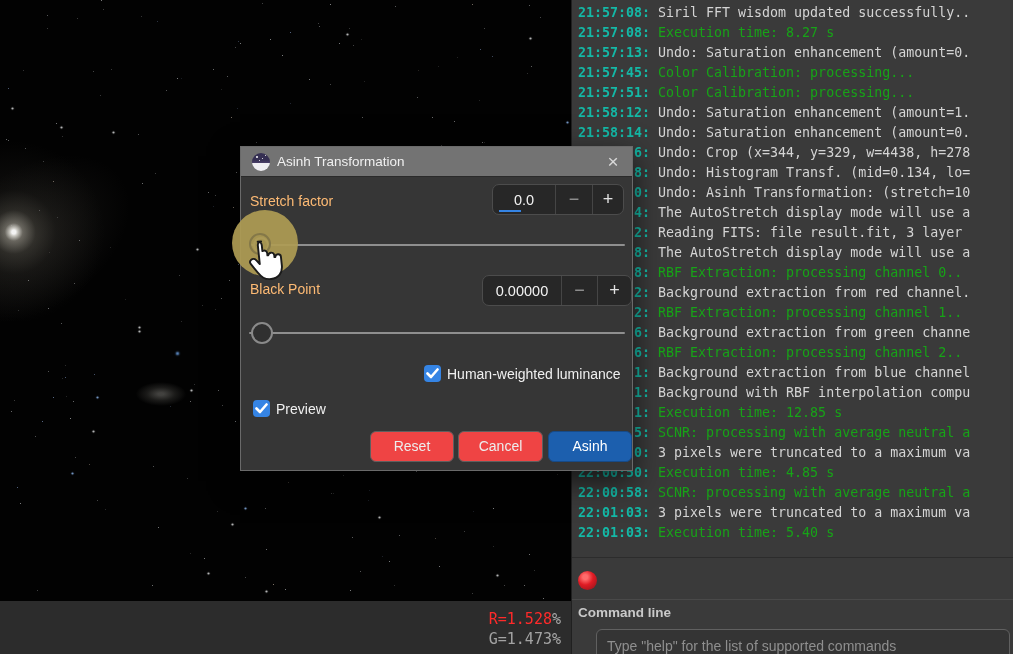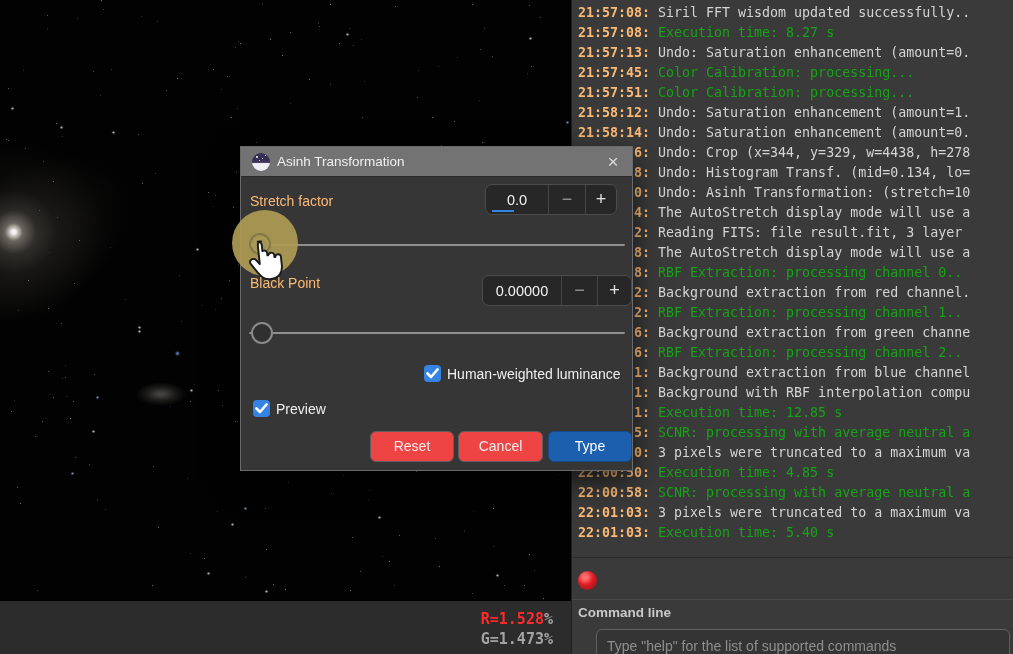--- a/index.html
+++ b/index.html
@@ -16,30 +16,30 @@
       radial-gradient(circle at 48% 50%, rgba(255,255,255,0.95) 0 2px, rgba(245,243,235,0.8) 4px, rgba(210,205,190,0.45) 9px, rgba(150,145,130,0.22) 22px, rgba(110,105,95,0.10) 42px, rgba(0,0,0,0) 68%);
     transform:rotate(-32deg); }
   .galaxy-halo { position:absolute; left:-110px; top:110px; width:280px; height:250px;
     background:radial-gradient(ellipse 55% 40% at 50% 52%, rgba(120,115,105,0.16), rgba(0,0,0,0) 70%);
     transform:rotate(-35deg); }
   .galaxy-small { position:absolute; left:126px; top:376px; width:70px; height:36px;
     background:radial-gradient(ellipse 50% 46% at 50% 50%, rgba(200,198,190,0.32) 0 8%, rgba(140,138,130,0.18) 40%, rgba(0,0,0,0) 72%); }
 
   
   .statusbar { position:absolute; left:0; top:601px; width:571px; height:53px; background:#2c2c2c; }
-  .rgb-readout { position:absolute; right:18px; top:8px; text-align:center;
-    font-family:"DejaVu Sans Mono", monospace; font-weight:bold; font-size:15px; line-height:20px; }
+  .rgb-readout { position:absolute; right:10px; top:8px; text-align:center;
+    font-family:"DejaVu Sans Mono", monospace; font-weight:normal; font-size:15px; line-height:20px; }
   .r-val { color:#ff2a2a; } .g-val { color:#a3a3a3; } .pct { color:#a8a8a8; }
 
   
   .console { position:absolute; left:571px; top:0; width:442px; height:654px; background:#3a3a3a; border-left:1px solid #202020; }
   .log { position:absolute; left:0; top:0; width:442px; height:557px; padding:3px 0 0 6px; overflow:hidden;
          font-family:"DejaVu Sans Mono", monospace; font-size:13.3px; line-height:20px; white-space:pre; }
   .log-line { height:20px; }
-  .log-time { display:inline-block; width:72px; text-align:right; font-weight:bold; color:#fdba74; }
+  .log-time { display:inline-block; width:72px; text-align:right; font-weight:bold; color:#14b8a6; }
   .log-msg { color:#d4d4d4; }
   .log-msg.green { color:#17a317; }
   .record-row { position:absolute; left:0; top:557px; width:442px; height:42px; border-top:1px solid #2c2c2c; }
   .record-dot { position:absolute; left:6px; top:13px; width:19px; height:19px; border-radius:50%;
     background:radial-gradient(circle at 38% 32%, #ff6b6b 0 14%, #e01b24 45%, #8f151d 95%); }
   .cmd-sep { position:absolute; left:0; top:599px; width:442px; height:1px; background:#494949; }
   .cmd-label { position:absolute; left:6px; top:605px; font-size:13.5px; font-weight:bold; color:#c9c9c9; }
   .cmd-input { position:absolute; left:24px; top:629px; width:414px; height:34px; background:#343434;
     border:1px solid #606060; border-radius:6px; color:#bdbdbd; font-size:14px; padding:8px 10px;
     font-family:"Liberation Sans", sans-serif; outline:none; }
@@ -121,32 +121,32 @@
         <i style="left:4px;top:3px;"></i>
           <i style="left:10px;top:5px;width:1px;height:1px;"></i>
           <i style="left:13px;top:2px;width:1px;height:1px;"></i>
           <i style="left:7px;top:7px;width:1px;height:1px;"></i>
       </div>
       <div class="dlg-title">Asinh Transformation</div>
       <div class="close-btn">×</div>
     </div>
 
     <div class="fld-label" style="left:9px; top:46px;">Stretch factor</div>
-    <div class="spinbox" style="left:244px; top:37px; width:132px;">
+    <div class="spinbox" style="left:251px; top:37px; width:132px;">
       <div class="spin-value" style="width:63px;">
         <span>0.0</span>
         <div class="spin-underline"></div>
       </div>
       <div class="spin-btn minus" style="width:37px;">−</div>
       <div class="spin-btn" style="width:30px;">+</div>
     </div>
     <div class="slider-track" style="left:8px; top:97px; width:376px;"></div>
     <div class="slider-handle" style="left:12px; top:90px; width:16px; height:16px;"></div>
 
-    <div class="fld-label" style="left:9px; top:128px;text-align:right;">Black Point</div>
+    <div class="fld-label" style="left:9px; top:134px;text-align:right;">Black Point</div>
     <div class="spinbox" style="left:241px; top:128px; width:150px;">
       <div class="spin-value" style="width:79px;">
         <span>0.00000</span>
       </div>
       <div class="spin-btn minus" style="width:36px;">−</div>
       <div class="spin-btn" style="width:33px;">+</div>
     </div>
     <div class="slider-track" style="left:8px; top:185px; width:376px;"></div>
     <div class="slider-handle" style="left:10px; top:175px; width:22px; height:22px;"></div>
 
@@ -159,21 +159,21 @@
 
     <div class="checkbox" style="left:12px; top:253px;">
       <svg width="13" height="11" viewBox="0 0 13 11">
           <polyline points="1.5,5.5 5,9 11.5,1.5" fill="none" stroke="#ffffff" stroke-width="2.6" stroke-linecap="round" stroke-linejoin="round"></polyline>
         </svg>
     </div>
     <div class="chk-label" style="left:35px; top:254px;">Preview</div>
 
     <div class="btn plain" style="left:129px; width:84px;">Reset</div>
     <div class="btn plain" style="left:217px; width:85px;">Cancel</div>
-    <div class="btn suggested" style="left:307px; width:84px;">Type</div>
+    <div class="btn suggested" style="left:307px; width:84px;">Asinh</div>
   </div>
 
   <div class="click-highlight"></div>
   <div class="handle-ring"></div>
   <svg class="hand-cursor" viewBox="0 0 24 30">
     <path d="M10 1.8c-1.2 0-2.1 0.95-2.1 2.1v10.7l-1.7-2.3c-0.7-1-2-1.3-2.9-0.7-0.8 0.55-1 1.65-0.45 2.5l3.3 5.1c1.9 2.9 3.6 4.6 7.3 4.6 4.4 0 6.9-2.9 6.9-7.1v-5c0-0.9-0.7-1.6-1.6-1.6-0.8 0-1.5 0.6-1.6 1.4h-0.5v-1c0-0.95-0.8-1.7-1.7-1.7-0.8 0-1.5 0.55-1.7 1.3h-0.5v-1.2c0-0.95-0.8-1.7-1.7-1.7-0.3 0-0.6 0.07-0.9 0.2V3.9c0-1.15-0.95-2.1-2.1-2.1z" fill="#ffffff" stroke="#1b1b1b" stroke-width="1.1" stroke-linejoin="round"></path>
   </svg>
 
 </div>
 

